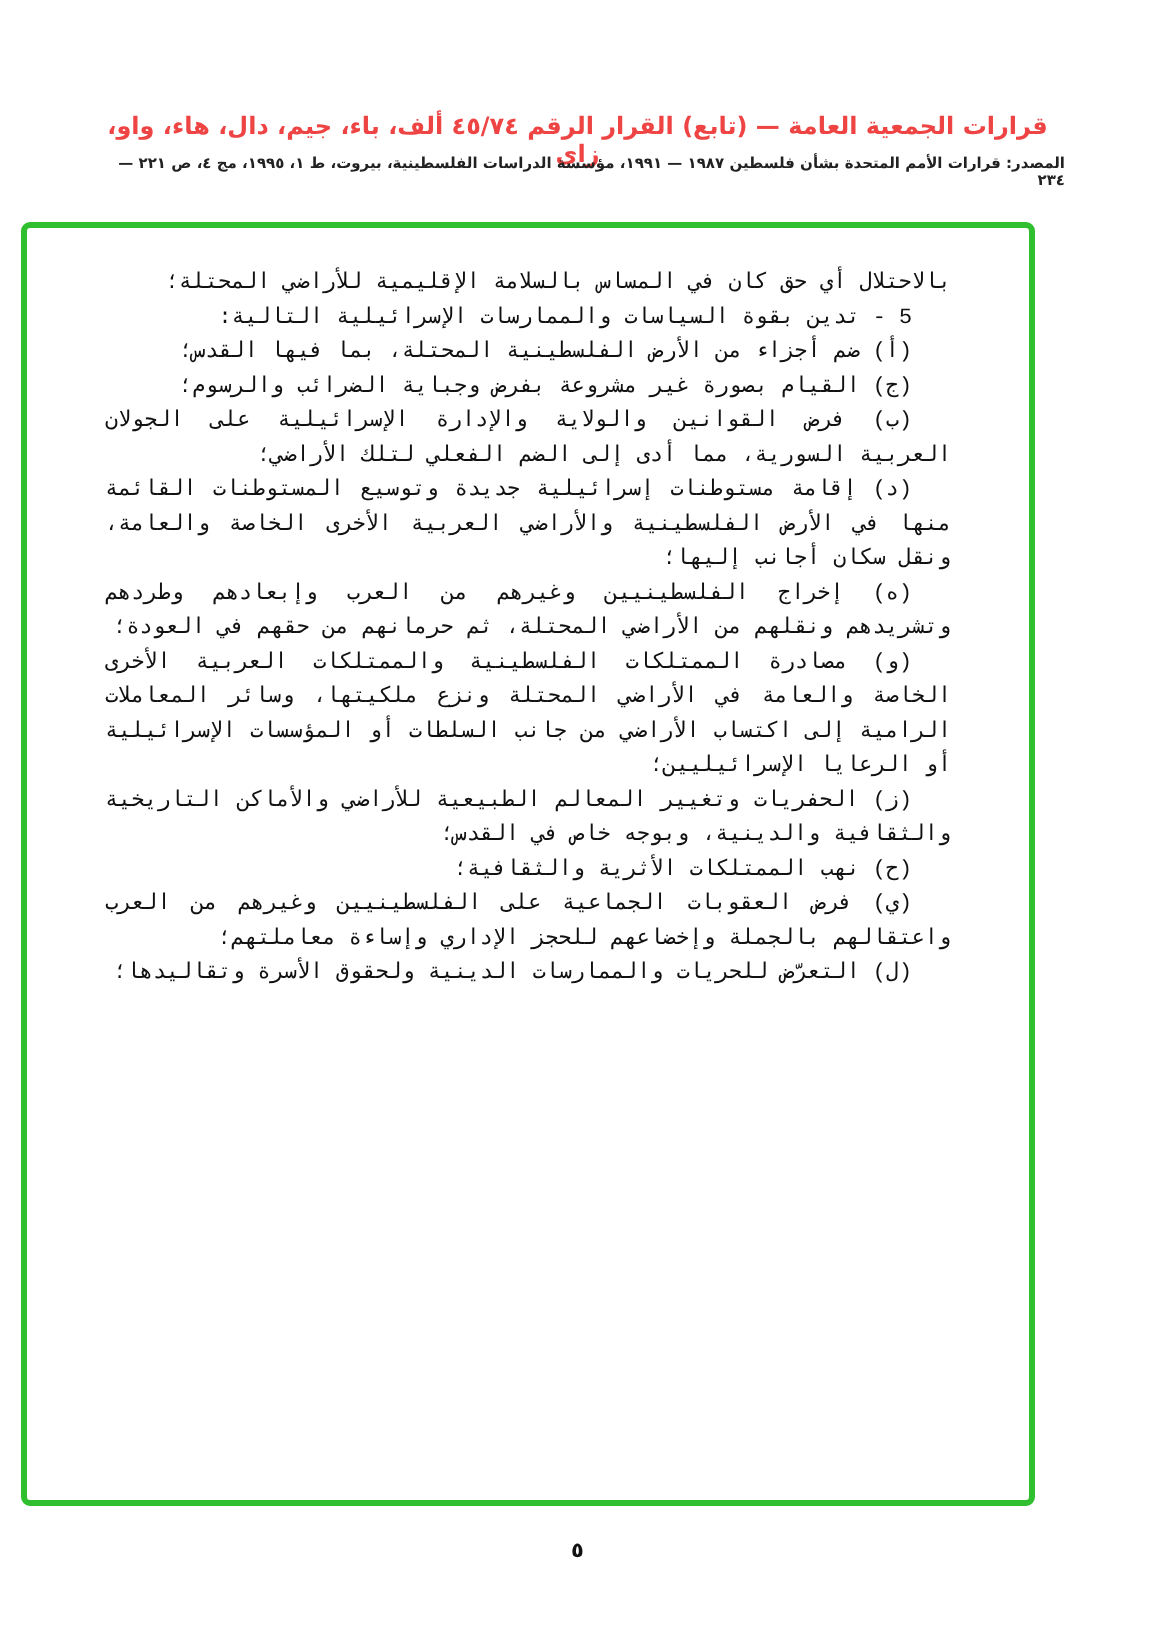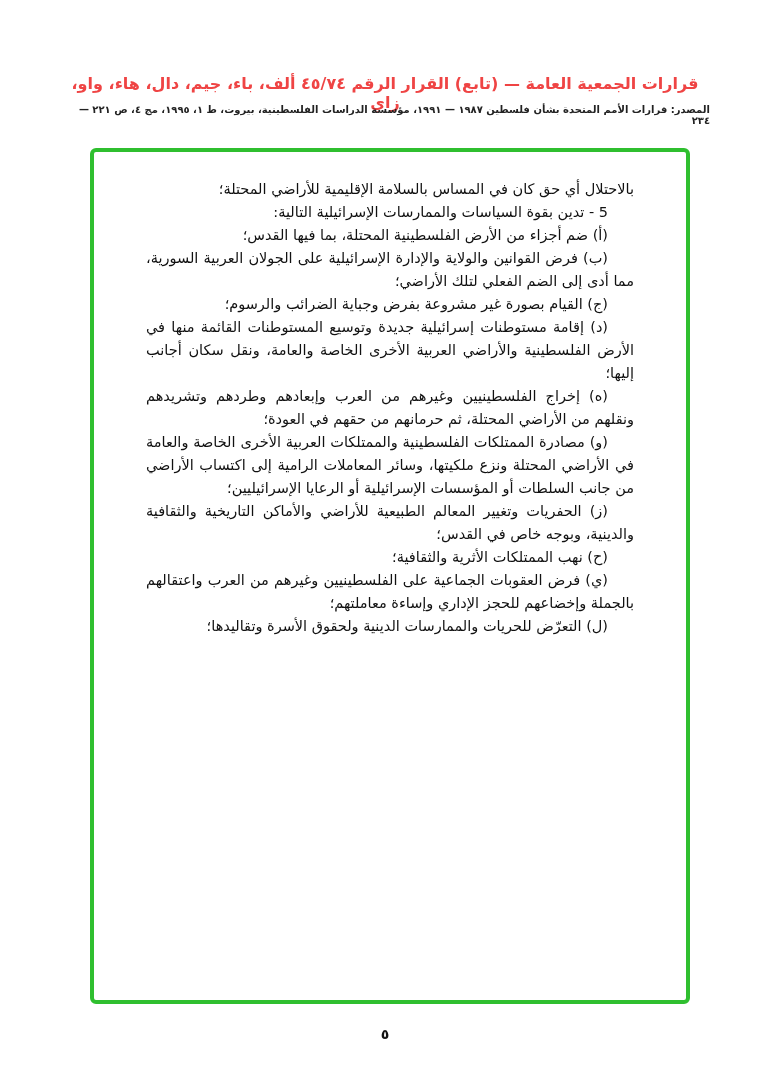--- a/index.html
+++ b/index.html
@@ -35,26 +35,27 @@
     right: 60px;
     text-align: right;
     font-weight: bold;
     font-size: 10px;
     color: #222;
   }
   .content-box {
     position: absolute;
     top: 148px;
     right: 80px;
-    width: 600px;
+    width: 676px;
     height: 856px;
     border: 4px solid var(--accent, #2fbf2f);
     border-radius: 6px;
     box-sizing: border-box;
     padding: 26px 52px 20px 52px;
+    font-family: Liberation Mono, monospace;
   }
   .body-text {
     font-size: 14.5px;
     line-height: 23px;
     color: #111;
     text-align: justify;
   }
   .para {
     margin: 0;
     text-indent: 26px;
@@ -80,22 +81,22 @@
 
   <div class="doc-header">قرارات الجمعية العامة — (تابع) القرار الرقم ٤٥/٧٤ ألف، باء، جيم، دال، هاء، واو، زاي</div>
 
   <div class="doc-source">المصدر: قرارات الأمم المتحدة بشأن فلسطين ١٩٨٧ — ١٩٩١، مؤسسة الدراسات الفلسطينية، بيروت، ط ١، ١٩٩٥، مج ٤، ص ٢٢١ — ٢٣٤</div>
 
   <div class="content-box">
     <div class="body-text">
       <p class="para cont">بالاحتلال أي حق كان في المساس بالسلامة الإقليمية للأراضي المحتلة؛</p>
       <p class="para">5 - تدين بقوة السياسات والممارسات الإسرائيلية التالية:</p>
       <p class="para">(أ) ضم أجزاء من الأرض الفلسطينية المحتلة، بما فيها القدس؛</p>
+      <p class="para">(ج) القيام بصورة غير مشروعة بفرض وجباية الضرائب والرسوم؛</p>
       <p class="para">(ب) فرض القوانين والولاية والإدارة الإسرائيلية على الجولان العربية السورية، مما أدى إلى الضم الفعلي لتلك الأراضي؛</p>
-      <p class="para">(ج) القيام بصورة غير مشروعة بفرض وجباية الضرائب والرسوم؛</p>
       <p class="para">(د) إقامة مستوطنات إسرائيلية جديدة وتوسيع المستوطنات القائمة منها في الأرض الفلسطينية والأراضي العربية الأخرى الخاصة والعامة، ونقل سكان أجانب إليها؛</p>
       <p class="para">(ه) إخراج الفلسطينيين وغيرهم من العرب وإبعادهم وطردهم وتشريدهم ونقلهم من الأراضي المحتلة، ثم حرمانهم من حقهم في العودة؛</p>
       <p class="para">(و) مصادرة الممتلكات الفلسطينية والممتلكات العربية الأخرى الخاصة والعامة في الأراضي المحتلة ونزع ملكيتها، وسائر المعاملات الرامية إلى اكتساب الأراضي من جانب السلطات أو المؤسسات الإسرائيلية أو الرعايا الإسرائيليين؛</p>
       <p class="para">(ز) الحفريات وتغيير المعالم الطبيعية للأراضي والأماكن التاريخية والثقافية والدينية، وبوجه خاص في القدس؛</p>
       <p class="para">(ح) نهب الممتلكات الأثرية والثقافية؛</p>
       <p class="para">(ي) فرض العقوبات الجماعية على الفلسطينيين وغيرهم من العرب واعتقالهم بالجملة وإخضاعهم للحجز الإداري وإساءة معاملتهم؛</p>
       <p class="para">(ل) التعرّض للحريات والممارسات الدينية ولحقوق الأسرة وتقاليدها؛</p>
     </div>
   </div>
 

